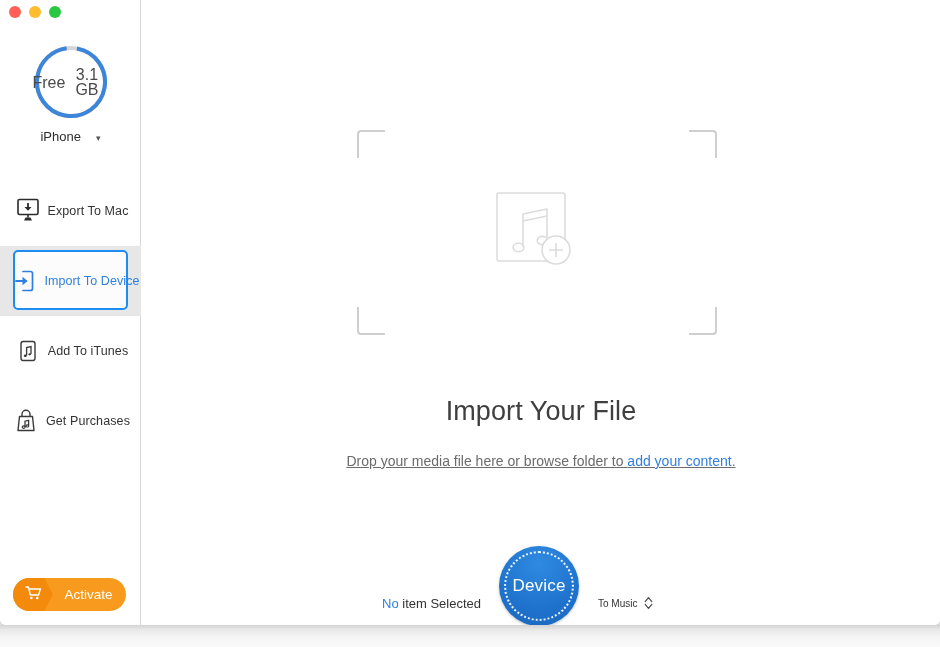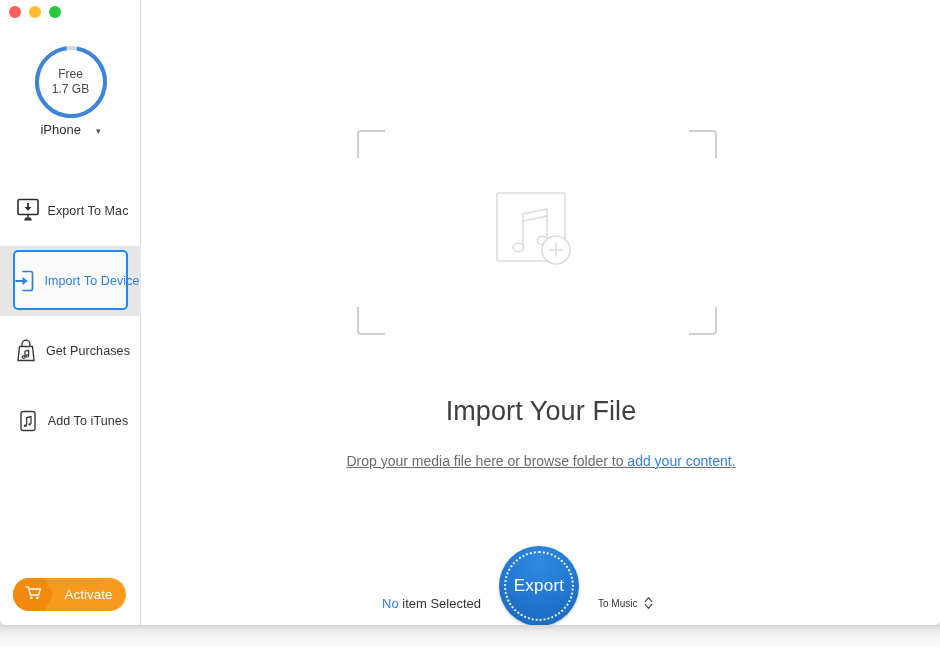--- a/index.html
+++ b/index.html
@@ -80,29 +80,29 @@
     margin: 0 auto;
   }
   .ring-wrap svg { display: block; }
   .ring-text {
     position: absolute;
     left: 0;
     top: 0;
     width: 76px;
     height: 76px;
     display: flex;
-    flex-direction: column;
+    flex-direction: row;
     align-items: center;
     justify-content: center;
-    font-size: 12px;
+    font-size: 16px;
     line-height: 15px;
     color: #4a4a4a;
   }
   .device-row {
-    margin-top: 2px;
+    margin-top: 9px;
     font-size: 13px;
     color: #2d2d2d;
     display: flex;
     align-items: center;
     justify-content: center;
     gap: 15px;
   }
   .device-chev {
     display: inline-block;
     font-size: 9px;
@@ -329,21 +329,21 @@
       </div>
 
       <div class="storage">
         <div class="ring-wrap">
           <svg width="76" height="76" viewBox="0 0 76 76">
             <circle cx="38" cy="38" r="34" fill="none" stroke="#d6d6d6" stroke-width="4"></circle>
             <circle cx="38" cy="38" r="34" fill="none" stroke="#3d85d8" stroke-width="4" stroke-linecap="butt" stroke-dasharray="203 214" stroke-dashoffset="0" transform="rotate(-80 38 38)"></circle>
           </svg>
           <div class="ring-text">
             <span>Free</span>
-            <span>1.7 GB</span>
+            <span>3.1 GB</span>
           </div>
         </div>
         <div class="device-row">
           <span>iPhone</span>
           <span class="device-chev">▾</span>
         </div>
       </div>
 
       <div class="nav">
 
@@ -373,42 +373,42 @@
               </svg>
             </span>
             <span class="nav-label">Import To Device</span>
           </div>
         </div>
 
         <div class="nav-item">
           <div class="nav-inner">
             <span>
               <svg class="nav-icon" viewBox="0 0 30 26">
+                <rect x="8" y="3.5" width="14" height="19" rx="2.2" fill="none" stroke="#3a3a3a" stroke-width="1.4"></rect>
+                <path d="M13.6 17.5 L13.6 9.6 L18 8.6 L18 16" fill="none" stroke="#3a3a3a" stroke-width="1.3"></path>
+                <ellipse cx="12.3" cy="17.7" rx="1.5" ry="1.2" fill="#3a3a3a"></ellipse>
+                <ellipse cx="16.7" cy="16.3" rx="1.4" ry="1.1" fill="#3a3a3a"></ellipse>
+              </svg>
+            </span>
+            <span class="nav-label">Add To iTunes</span>
+          </div>
+        </div>
+
+        <div class="nav-item">
+          <div class="nav-inner">
+            <span>
+              <svg class="nav-icon" viewBox="0 0 30 26">
                 <path d="M11 8.5 L11 6.2 A4 4 0 0 1 19 6.2 L19 8.5" fill="none" stroke="#3a3a3a" stroke-width="1.4"></path>
                 <path d="M8.5 8.5 L21.5 8.5 L23 22.5 L7 22.5 Z" fill="none" stroke="#3a3a3a" stroke-width="1.4" stroke-linejoin="round"></path>
                 <path d="M14 19 L14 13.2 L17.6 12.3 L17.6 17.8" fill="none" stroke="#3a3a3a" stroke-width="1.3"></path>
                 <ellipse cx="12.7" cy="19.1" rx="1.5" ry="1.2" fill="none" stroke="#3a3a3a" stroke-width="1.2"></ellipse>
                 <ellipse cx="16.3" cy="17.9" rx="1.4" ry="1.1" fill="none" stroke="#3a3a3a" stroke-width="1.2"></ellipse>
               </svg>
             </span>
             <span class="nav-label">Get Purchases</span>
-          </div>
-        </div>
-
-        <div class="nav-item">
-          <div class="nav-inner">
-            <span>
-              <svg class="nav-icon" viewBox="0 0 30 26">
-                <rect x="8" y="3.5" width="14" height="19" rx="2.2" fill="none" stroke="#3a3a3a" stroke-width="1.4"></rect>
-                <path d="M13.6 17.5 L13.6 9.6 L18 8.6 L18 16" fill="none" stroke="#3a3a3a" stroke-width="1.3"></path>
-                <ellipse cx="12.3" cy="17.7" rx="1.5" ry="1.2" fill="#3a3a3a"></ellipse>
-                <ellipse cx="16.7" cy="16.3" rx="1.4" ry="1.1" fill="#3a3a3a"></ellipse>
-              </svg>
-            </span>
-            <span class="nav-label">Add To iTunes</span>
           </div>
         </div>
 
       </div>
 
       <div class="activate">
         <div class="activate-cart">
           <span>
             <svg width="17" height="16" viewBox="0 0 17 16">
               <path d="M1 2 L3.4 2 L5.4 10 L13.6 10 L15.4 4 L4.2 4" fill="none" stroke="#ffffff" stroke-width="1.4" stroke-linecap="round" stroke-linejoin="round"></path>
@@ -451,21 +451,21 @@
     </div>
 
     <div class="bottombar">
 
       <div class="selinfo">
         <span class="count">No</span><span> item Selected</span>
       </div>
 
       <div class="import-btn">
         <div class="import-ring"></div>
-        <span class="import-label">Export</span>
+        <span class="import-label">Device</span>
       </div>
 
       <div class="dest">
         <span>To Music</span>
         <span class="stepper">
           <svg width="9" height="14" viewBox="0 0 9 14">
             <path d="M1.2 5.6 L4.5 1.6 L7.8 5.6" fill="none" stroke="#4a4a4a" stroke-width="1.2" stroke-linecap="round" stroke-linejoin="round"></path>
             <path d="M1.2 8.4 L4.5 12.4 L7.8 8.4" fill="none" stroke="#4a4a4a" stroke-width="1.2" stroke-linecap="round" stroke-linejoin="round"></path>
           </svg>
         </span>

